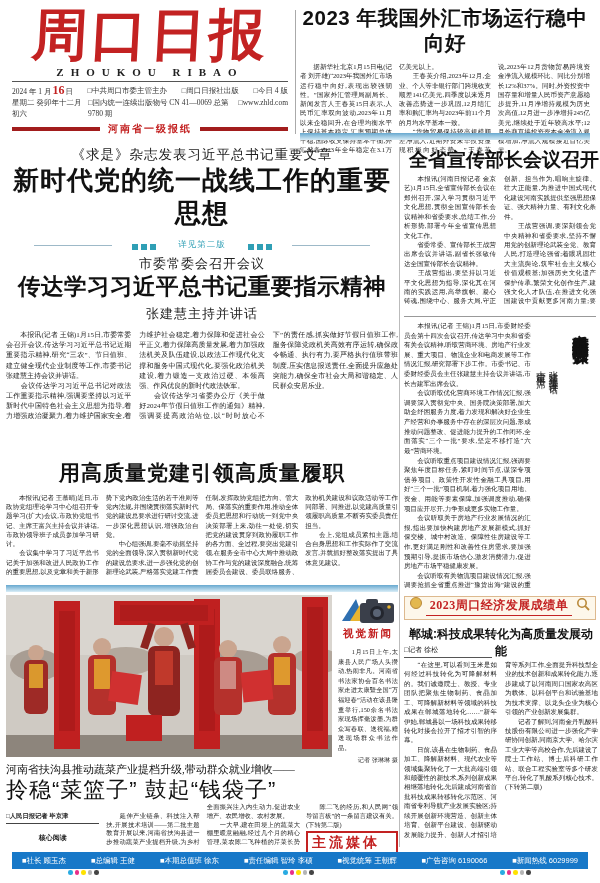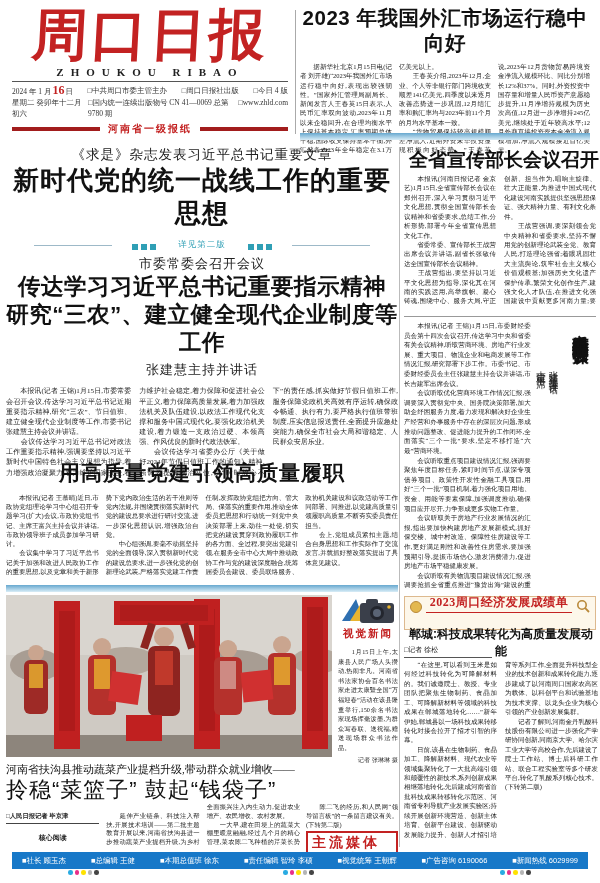--- a/index.html
+++ b/index.html
@@ -87,21 +87,21 @@
 
   .cj{left:404px;top:321px;width:194px;height:268px;display:flex;gap:3px;overflow:hidden;}
   .cj-body{width:128px;font-size:6.5px;line-height:1.48;}
   .cj-subs{width:26px;writing-mode:vertical-rl;font-size:9.5px;line-height:12.5px;padding-top:42px;letter-spacing:2px;color:#222;}
   .cj-subs span{display:block;}
   .cj-title{width:36px;writing-mode:vertical-rl;font-size:16.5px;font-weight:bold;color:var(--headline);
             line-height:34px;letter-spacing:1px;font-family:"Liberation Sans",sans-serif;}
 
   
   .dc-badge{left:404px;top:596px;width:192px;height:24px;background:#fdf7ea;border:1px solid #ddb98e;
-            display:flex;align-items:flex-end;gap:4px;padding:16px 5px;box-sizing:border-box;}
+            display:flex;align-items:flex-start;gap:4px;padding:0 5px;box-sizing:border-box;}
   .dc-badge-txt{flex:1;text-align:center;font-size:12px;font-weight:bold;color:var(--red);
                 border-bottom:1.5px solid var(--red);padding-bottom:1px;letter-spacing:0.5px;}
   .medal{width:10px;height:10px;border-radius:50%;background:#e3b84f;border:1.5px solid #b9893a;}
   .dc-h{left:404px;top:626px;width:194px;font-size:12px;font-weight:bold;color:var(--headline);text-align:center;letter-spacing:0px;}
   .dc-byline{left:404px;top:645px;font-size:7px;border-bottom:1px solid #555;padding-bottom:2px;width:88px;font-family:"Liberation Sans",sans-serif;}
   .dc-body{left:404px;top:660px;width:194px;height:186px;column-count:2;column-gap:8px;font-size:6.5px;line-height:1.45;}
 
   
   .foot{left:12px;top:852px;width:576px;height:17px;background:var(--footerblue);color:#fff;
         display:flex;align-items:center;justify-content:space-between;padding:0 10px;box-sizing:border-box;
@@ -158,21 +158,20 @@
       <span><span class="sq"></span><span class="sq"></span><span class="sq"></span></span>
       <span class="see-txt">详见第二版</span>
       <span><span class="sq"></span><span class="sq"></span><span class="sq"></span></span>
       <span class="ln"></span>
     </div>
   </div>
 
   <div class="abs cw">
     <div class="cw-kicker">市委常委会召开会议</div>
     <div class="cw-h sans">传达学习习近平总书记重要指示精神</div>
-    <div class="cw-h sans">研究“三农”、建立健全现代企业制度等工作</div>
     <div class="cw-sub">张建慧主持并讲话</div>
     <div class="cw-body jtext">　　本报讯(记者 王锦)1月15日,市委常委会召开会议,传达学习习近平总书记近期重要指示精神,研究“三农”、节日值班、建立健全现代企业制度等工作,市委书记张建慧主持会议并讲话。
 　　会议传达学习习近平总书记对政法工作重要指示精神,强调要坚持以习近平新时代中国特色社会主义思想为指导,着力增强政治凝聚力,着力维护国家安全,着力维护社会稳定,着力保障和促进社会公平正义,着力保障高质量发展,着力加强政法机关及队伍建设,以政法工作现代化支撑和服务中国式现代化,要强化政治机关建设,着力锻造一支政治过硬、本领高强、作风优良的新时代政法铁军。
 　　会议传达学习省委办公厅《关于做好2024年节假日值班工作的通知》精神,强调要提高政治站位,以“时时放心不下”的责任感,抓实做好节假日值班工作,服务保障党政机关高效有序运转,确保政令畅通、执行有力,要严格执行值班带班制度,压实信息报送责任,全面提升应急处突能力,确保全市社会大局和谐稳定、人民群众安居乐业。</div>
   </div>
 
   <div class="abs dj">
     <div class="dj-h sans">用高质量党建引领高质量履职</div>
     <div class="dj-body jtext">　　本报讯(记者 王慕晴)近日,市政协党组理论学习中心组召开专题学习(扩大)会议,市政协党组书记、主席王富兴主持会议并讲话,市政协领导班子成员参加学习研讨。
 　　会议集中学习了习近平总书记关于加强和改进人民政协工作的重要思想,以及党章和关于新形势下党内政治生活的若干准则等党内法规,并围绕贯彻落实新时代党的建设总要求进行研讨交流,进一步深化思想认识,增强政治自觉。

